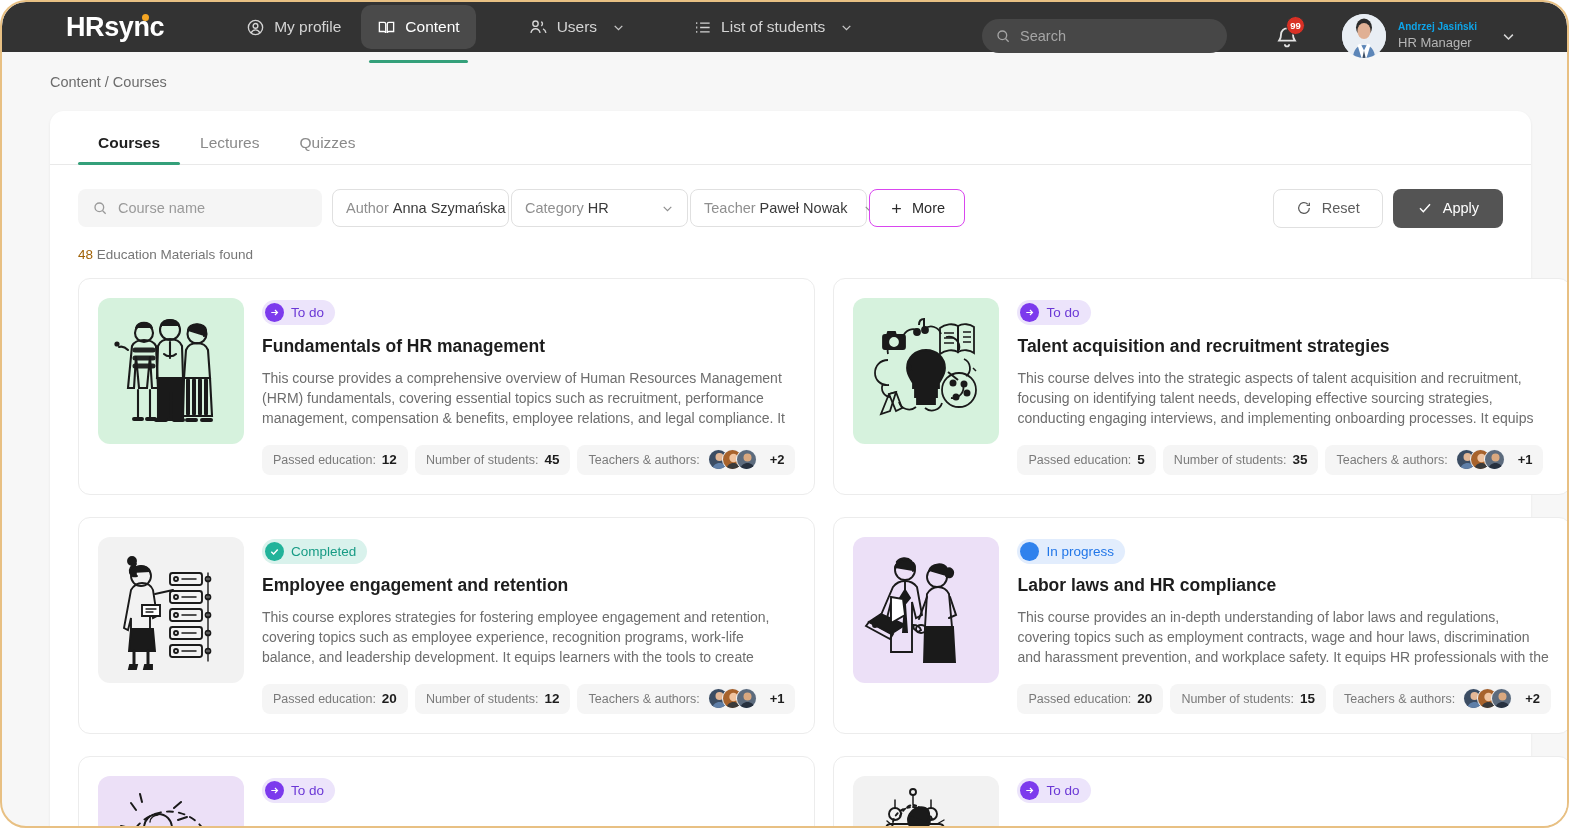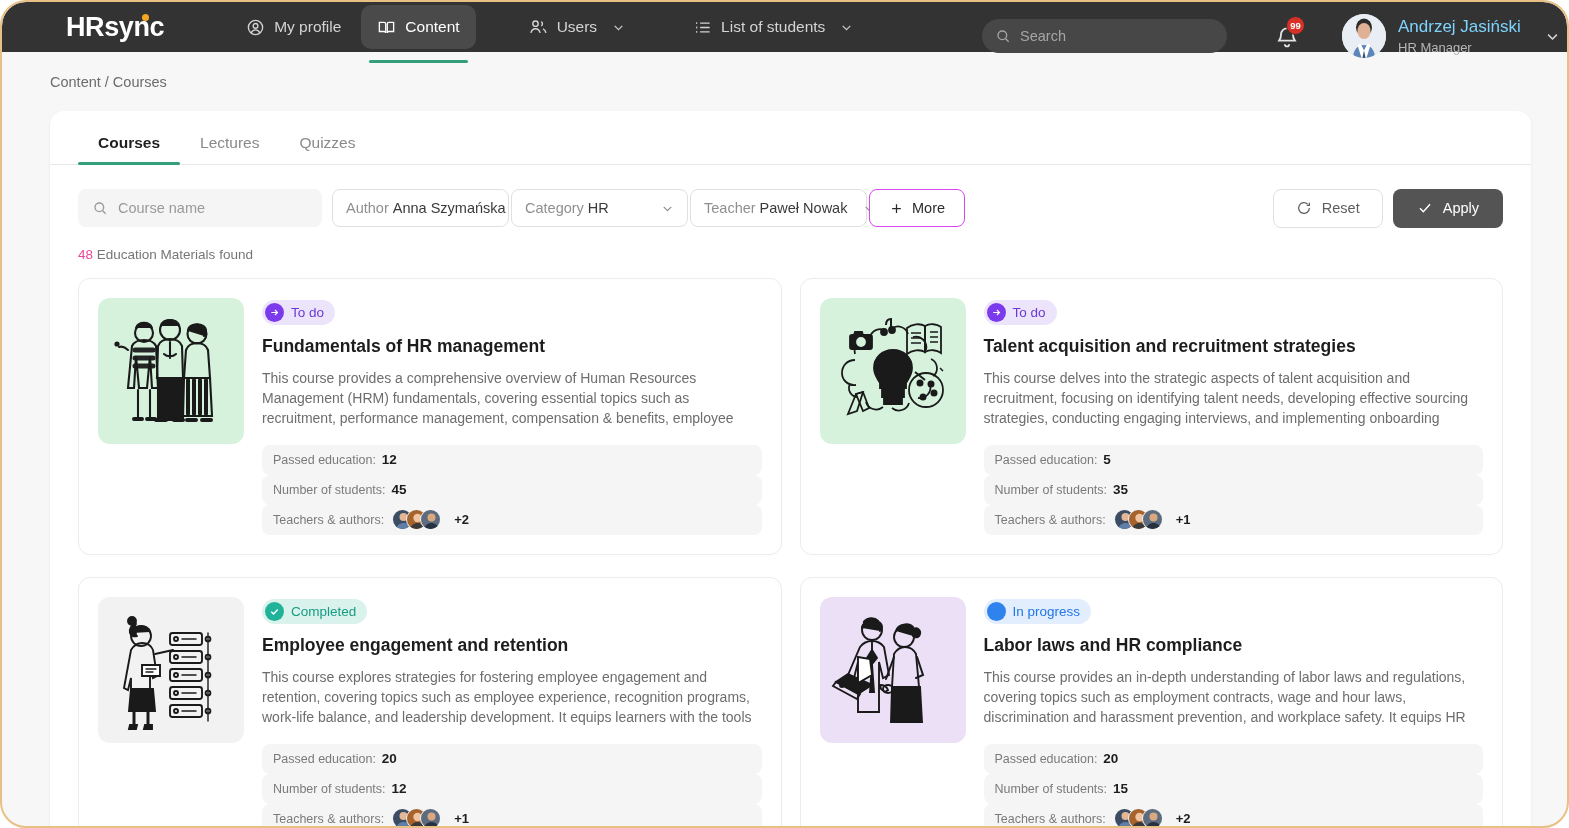--- a/index.html
+++ b/index.html
@@ -139,21 +139,21 @@
     cursor: pointer;
   }
   .avatar-lg {
     width: 44px; height: 44px;
     border-radius: 50%;
     overflow: hidden;
     background: #dbe4ee;
     flex: none;
   }
   .profile-text { line-height: 1.35; }
-  .profile-name { color: #7dd3fc; font-size: 17px; font-weight: 400; white-space: nowrap;}
+  .profile-name { color: #0ea5e9; font-size: 10px; font-weight: 700; white-space: nowrap;}
   .profile-role { color: #b6b6b6; font-size: 13px; white-space: nowrap;}
   .profile-chev { margin-left: 12px; display: flex; align-items:center; }
 
   
   .breadcrumb {
     padding: 22px 0 0 48px;
     font-size: 14.5px;
     color: #6c6c6c;
   }
 
@@ -279,21 +279,21 @@
     border: none;
     cursor: pointer;
     font-family: "Liberation Sans", sans-serif;
   }
 
   .found {
     padding: 20px 28px 0 28px;
     font-size: 13.5px;
     color: #767676;
   }
-  .found .num { color: #ec4899; }
+  .found .num { color: #a16207; }
 
   
   .grid {
     display: grid;
     grid-template-columns: 1fr 1fr;
     gap: 22px 18px;
     padding: 16px 28px 28px 28px;
   }
   .card {
     border: 1px solid #ececec;
@@ -346,23 +346,23 @@
   .card-desc {
     font-size: 14px;
     color: #6d6d6d;
     line-height: 1.45;
     max-height: 61px;
     overflow: hidden;
   }
 
   .stats {
     display: flex;
+    gap: 7px;
     margin-top: 16px;
     flex-wrap: nowrap;
-    flex-direction: column;
   }
   .stat {
     background: #f5f5f5;
     border-radius: 8px;
     height: 30px;
     display: flex;
     align-items: center;
     gap: 6px;
     padding: 0 11px;
     font-size: 12.5px;

